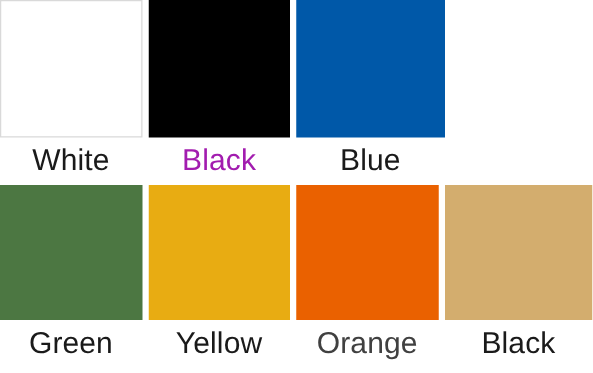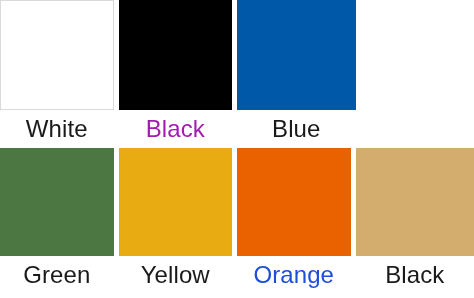--- a/index.html
+++ b/index.html
@@ -136,21 +136,21 @@
       <div class="chip-wrap">
         <div class="chip" style="background-color: rgb(232, 172, 18);"></div>
       </div>
       <div class="chip-label" style="color: rgb(26, 26, 26);">Yellow</div>
     </div>
 
     <div class="swatch-cell">
       <div class="chip-wrap">
         <div class="chip" style="background-color: rgb(234, 97, 0);"></div>
       </div>
-      <div class="chip-label" style="color: #1d4ed8;">Orange</div>
+      <div class="chip-label" style="color: #404040;">Orange</div>
     </div>
 
     <div class="swatch-cell">
       <div class="chip-wrap">
         <div class="chip" style="background-color: rgb(211, 173, 110);"></div>
       </div>
       <div class="chip-label" style="color: rgb(26, 26, 26);">Black</div>
     </div>
 
   </div>

